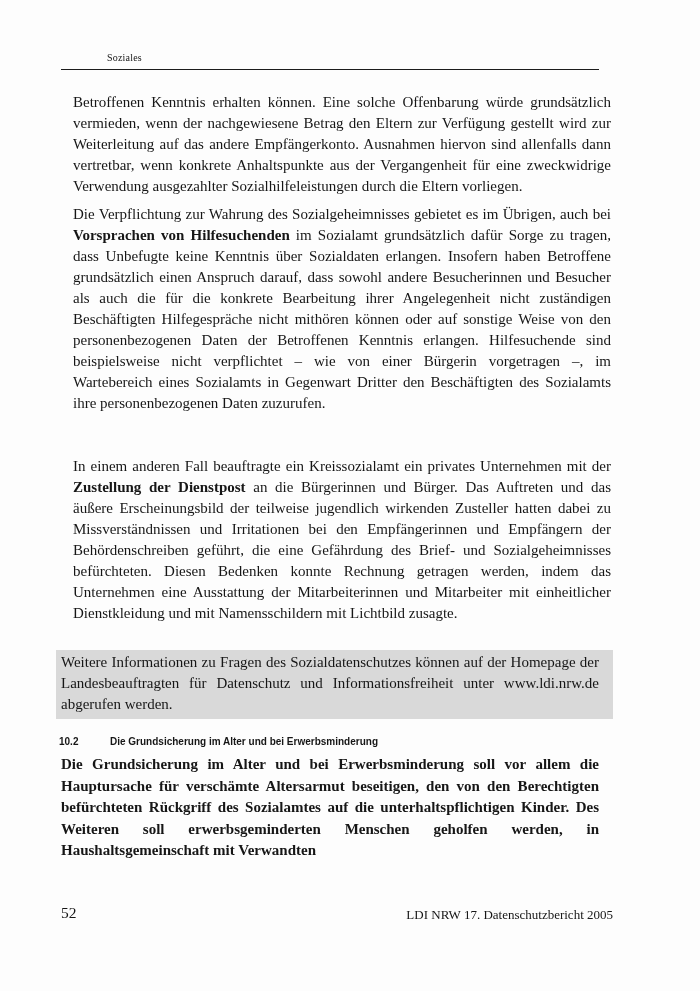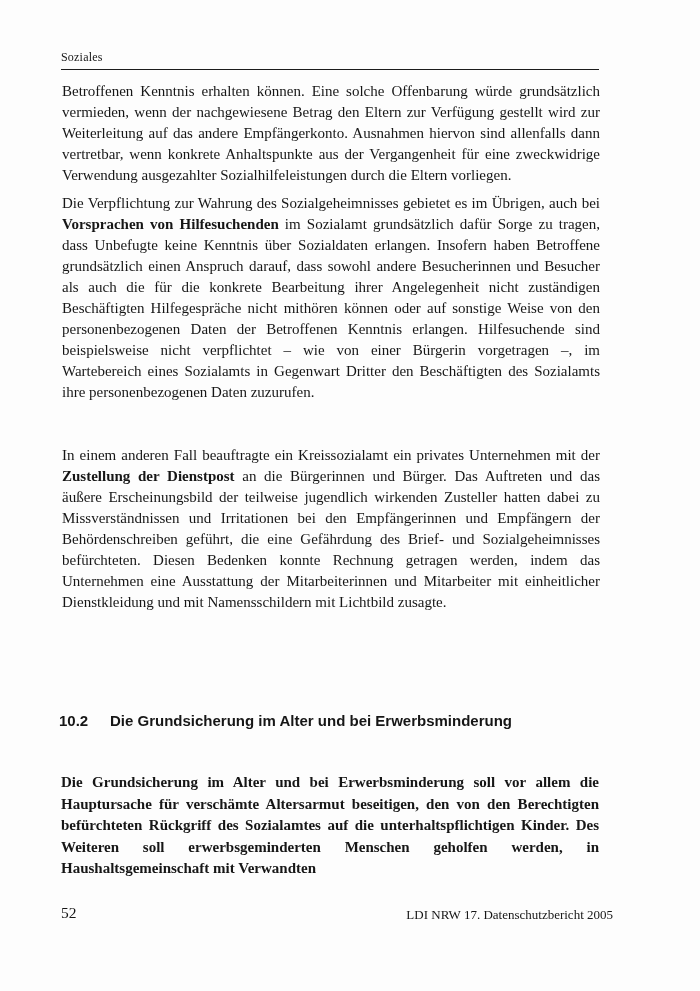--- a/index.html
+++ b/index.html
@@ -15,64 +15,65 @@
   }
   .abs { position: absolute; left: 61px; width: 538px; }
 
   
   .running-header {
     top: 47px;
     border-bottom: 1.5px solid #1c1c1c;
     padding-bottom: 4px;
   }
   .running-header-label {
-    font-size: 12px;
+    font-size: 10px;
     letter-spacing: 0.2px;
+    margin-left: 46px;
   }
 
   
   .body-par {
     font-size: 15px;
     line-height: 21px;
     text-align: justify;
-    margin: 1px;
+    margin: 12px;
   }
   .par-1 { top: 80px; }
   .par-2 { top: 192px; }
   .par-3 { top: 444px; }
   .bold-run { font-weight: bold; }
 
   
   .info-box {
     top: 650px;
     left: 56px;
     width: 557px;
     box-sizing: border-box;
     padding: 2px 14px 4px 5px;
     font-size: 15px;
     line-height: 21px;
     text-align: justify;
   }
 
   
   .section-heading {
-    top: 712px;
+    top: 736px;
     font-family: "Liberation Sans", sans-serif;
     font-weight: bold;
-    font-size: 15px;
+    font-size: 10px;
     left: 59px;
   }
   .section-number {
     display: inline-block;
     width: 51px;
   }
 
   
   .lead-par {
-    top: 772px;
+    top: 754px;
     font-size: 15px;
     font-weight: bold;
     line-height: 21.5px;
     text-align: justify;
     margin: 0;
   }
 
   
   .footer-page-number {
     position: absolute;
@@ -95,20 +96,23 @@
   <div class="abs running-header">
     <span class="running-header-label">Soziales</span>
   </div>
 
   <p class="abs body-par par-1"><span>Betroffenen Kenntnis erhalten können. Eine solche Offenbarung würde grundsätzlich vermieden, wenn der nachgewiesene Betrag den Eltern zur Verfügung gestellt wird zur Weiterleitung auf das andere Empfängerkonto. Ausnahmen hiervon sind allenfalls dann vertretbar, wenn konkrete Anhaltspunkte aus der Vergangenheit für eine zweckwidrige Verwendung ausgezahlter Sozialhilfeleistungen durch die Eltern vorliegen.</span></p>
 
   <p class="abs body-par par-2"><span>Die Verpflichtung zur Wahrung des Sozialgeheimnisses gebietet es im Übrigen, auch bei </span><span class="bold-run">Vorsprachen von Hilfesuchenden</span><span> im Sozialamt grundsätzlich dafür Sorge zu tragen, dass Unbefugte keine Kenntnis über Sozialdaten erlangen. Insofern haben Betroffene grundsätzlich einen Anspruch darauf, dass sowohl andere Besucherinnen und Besucher als auch die für die konkrete Bearbeitung ihrer Angelegenheit nicht zuständigen Beschäftigten Hilfegespräche nicht mithören können oder auf sonstige Weise von den personenbezogenen Daten der Betroffenen Kenntnis erlangen. Hilfesuchende sind beispielsweise nicht verpflichtet – wie von einer Bürgerin vorgetragen –, im Wartebereich eines Sozialamts in Gegenwart Dritter den Beschäftigten des Sozialamts ihre personenbezogenen Daten zuzurufen.</span></p>
 
   <p class="abs body-par par-3"><span>In einem anderen Fall beauftragte ein Kreissozialamt ein privates Unternehmen mit der </span><span class="bold-run">Zustellung der Dienstpost</span><span> an die Bürgerinnen und Bürger. Das Auftreten und das äußere Erscheinungsbild der teilweise jugendlich wirkenden Zusteller hatten dabei zu Missverständnissen und Irritationen bei den Empfängerinnen und Empfängern der Behördenschreiben geführt, die eine Gefährdung des Brief- und Sozialgeheimnisses befürchteten. Diesen Bedenken konnte Rechnung getragen werden, indem das Unternehmen eine Ausstattung der Mitarbeiterinnen und Mitarbeiter mit einheitlicher Dienstkleidung und mit Namensschildern mit Lichtbild zusagte.</span></p>
 
+  <div class="abs info-box" style="background-color: rgb(217, 217, 217);">
+    <span>Weitere Informationen zu Fragen des Sozialdatenschutzes können auf der Homepage der Landesbeauftragten für Datenschutz und Informationsfreiheit unter www.ldi.nrw.de abgerufen werden.</span>
+  </div>
 
   <div class="abs section-heading">
     <span class="section-number">10.2</span><span>Die Grundsicherung im Alter und bei Erwerbsminderung</span>
   </div>
 
   <p class="abs lead-par"><span>Die Grundsicherung im Alter und bei Erwerbsminderung soll vor allem die Hauptursache für verschämte Altersarmut beseitigen, den von den Berechtigten befürchteten Rückgriff des Sozialamtes auf die unterhaltspflichtigen Kinder. Des Weiteren soll erwerbsgeminderten Menschen geholfen werden, in Haushaltsgemeinschaft mit Verwandten</span></p>
 
   <div class="footer-page-number">52</div>
 
   <div class="footer-report-title">LDI NRW 17. Datenschutzbericht 2005</div>

